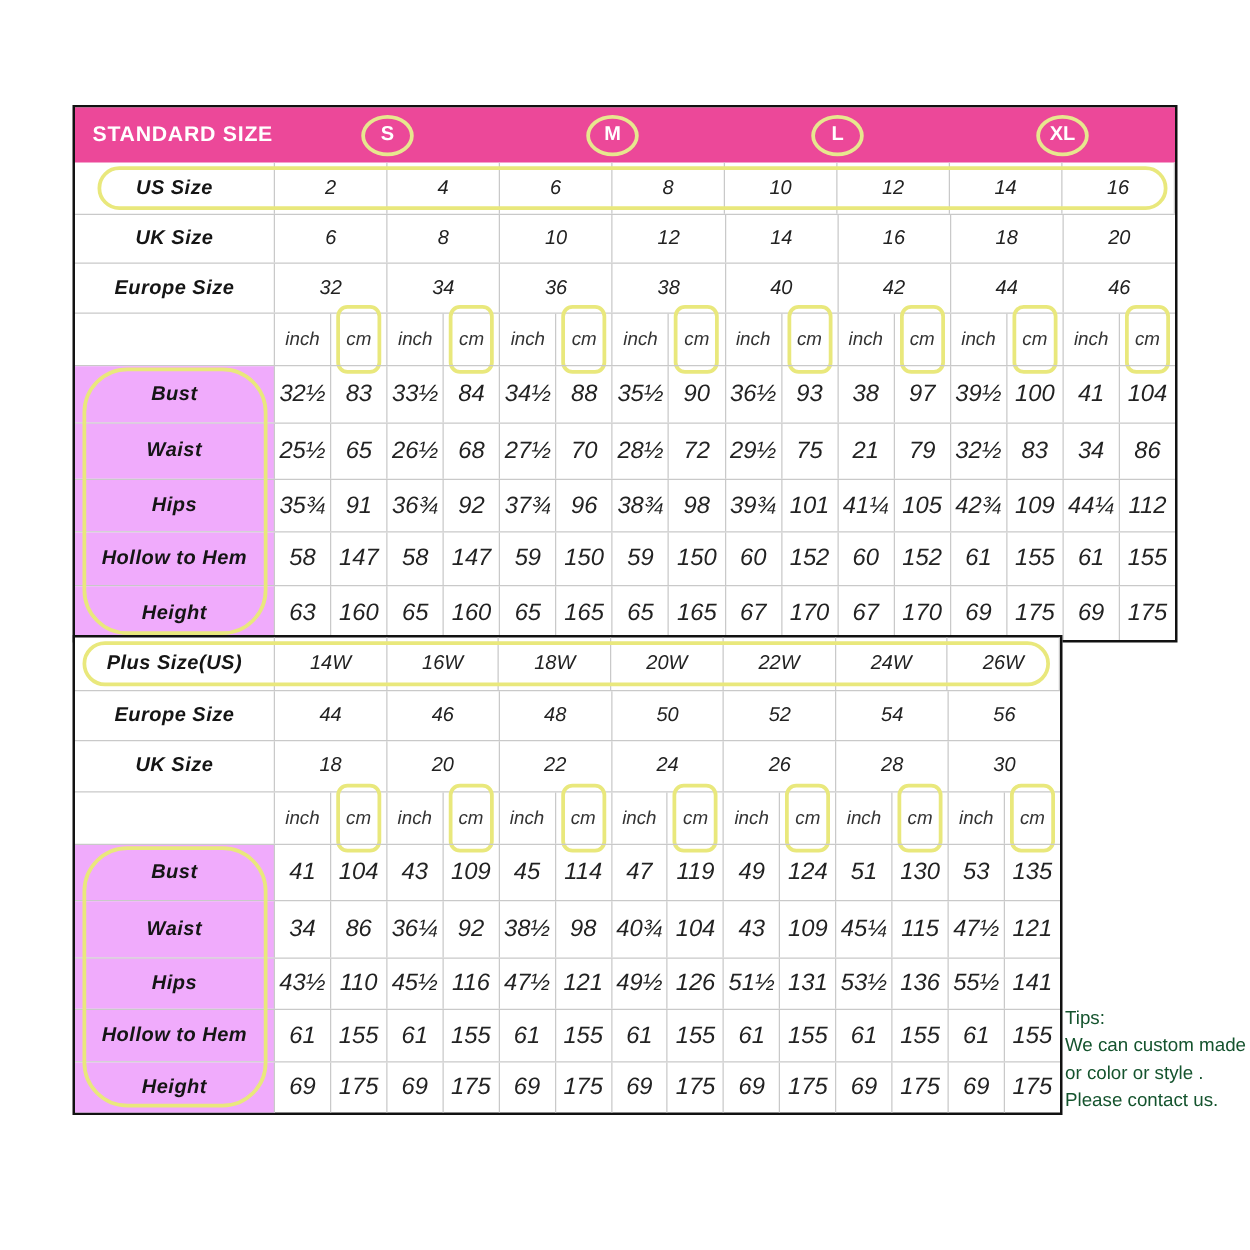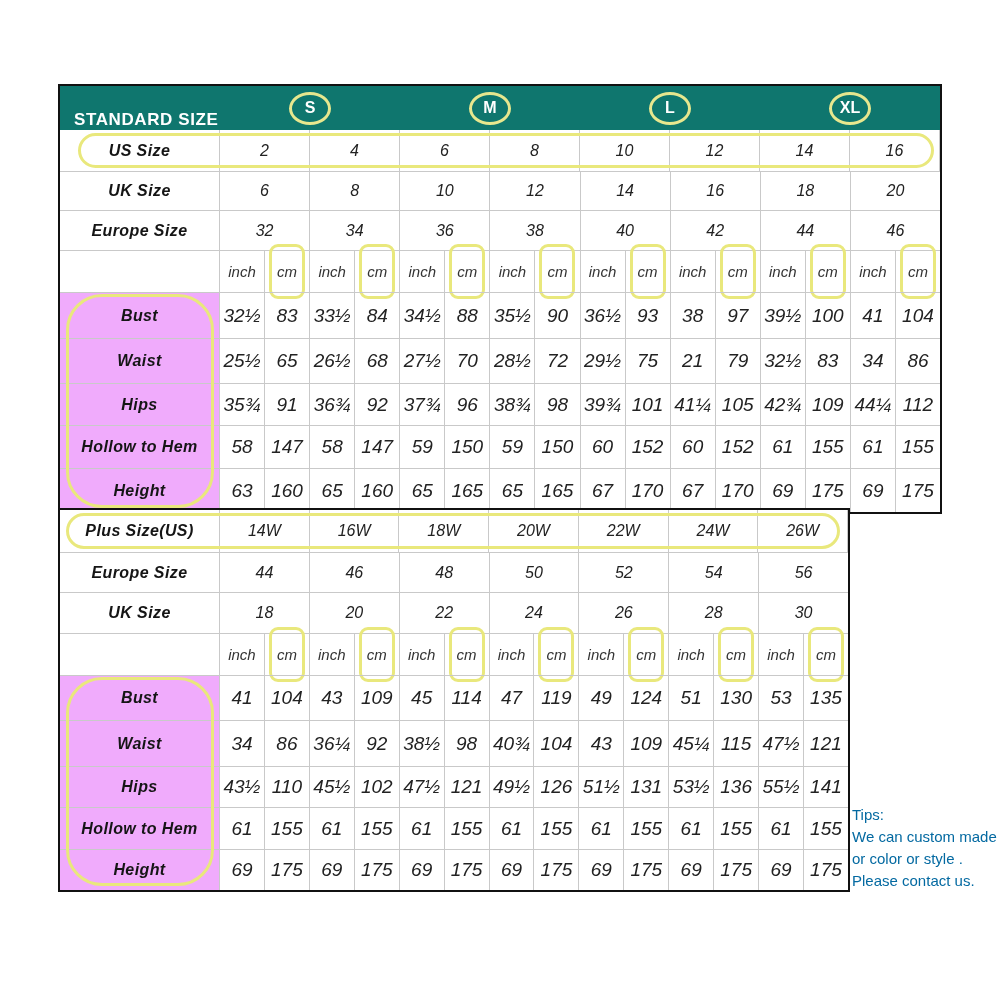--- a/index.html
+++ b/index.html
@@ -14,21 +14,21 @@
   }
   .size-table{
     position:absolute;background:#fff;border:2px solid #111;
     box-sizing:border-box;
   }
   #std-table{left:58px;top:84px;width:884px;}
   #plus-table{left:58px;top:508px;width:792px;}
 
   
   .hdr{
-    display:flex;align-items:flex-end;background:#0f766e;height:44px;
+    display:flex;align-items:center;background:#ec4899;height:44px;
   }
   .hdr-title{
     flex:0 0 160px;color:#ffffff;font-weight:700;font-size:17px;
     letter-spacing:0.6px;padding-left:14px;box-sizing:border-box;
   }
   .hdr-groups{flex:1;display:flex;height:100%;}
   .hdr-g{flex:1;display:flex;align-items:center;justify-content:center;}
   .ltr-oval{
     min-width:42px;height:33px;border:3px solid #e7e78e;border-radius:50%;
     color:#ffffff;font-weight:700;font-size:16px;
@@ -67,21 +67,21 @@
     padding:16px 5px;line-height:1.15;
   }
   .labels-outline{
     position:absolute;left:6px;width:148px;border:3px solid var(--yl);
     border-radius:36px;box-sizing:border-box;pointer-events:none;z-index:3;
   }
 
   
   .tips{
     position:absolute;left:852px;top:804px;width:148px;
-    font-size:15px;line-height:22px;color:#0369a1;
+    font-size:15px;line-height:22px;color:#14532d;
   }
 </style>
 </head>
 <body>
 
 <div class="size-table" id="std-table">
   <div class="hdr">
     <div class="hdr-title">STANDARD SIZE</div>
     <div class="hdr-groups" id="std-hdr-groups">
         <div class="hdr-g">
@@ -362,21 +362,21 @@
       <div class="c">45¼</div>
       <div class="c">115</div>
       <div class="c">47½</div>
       <div class="c">121</div>
     </div>
     <div class="row measure-row" style="height: 41px;">
       <div class="lbl">Hips</div>
       <div class="c">43½</div>
       <div class="c">110</div>
       <div class="c">45½</div>
-      <div class="c">102</div>
+      <div class="c">116</div>
       <div class="c">47½</div>
       <div class="c">121</div>
       <div class="c">49½</div>
       <div class="c">126</div>
       <div class="c">51½</div>
       <div class="c">131</div>
       <div class="c">53½</div>
       <div class="c">136</div>
       <div class="c">55½</div>
       <div class="c">141</div>

